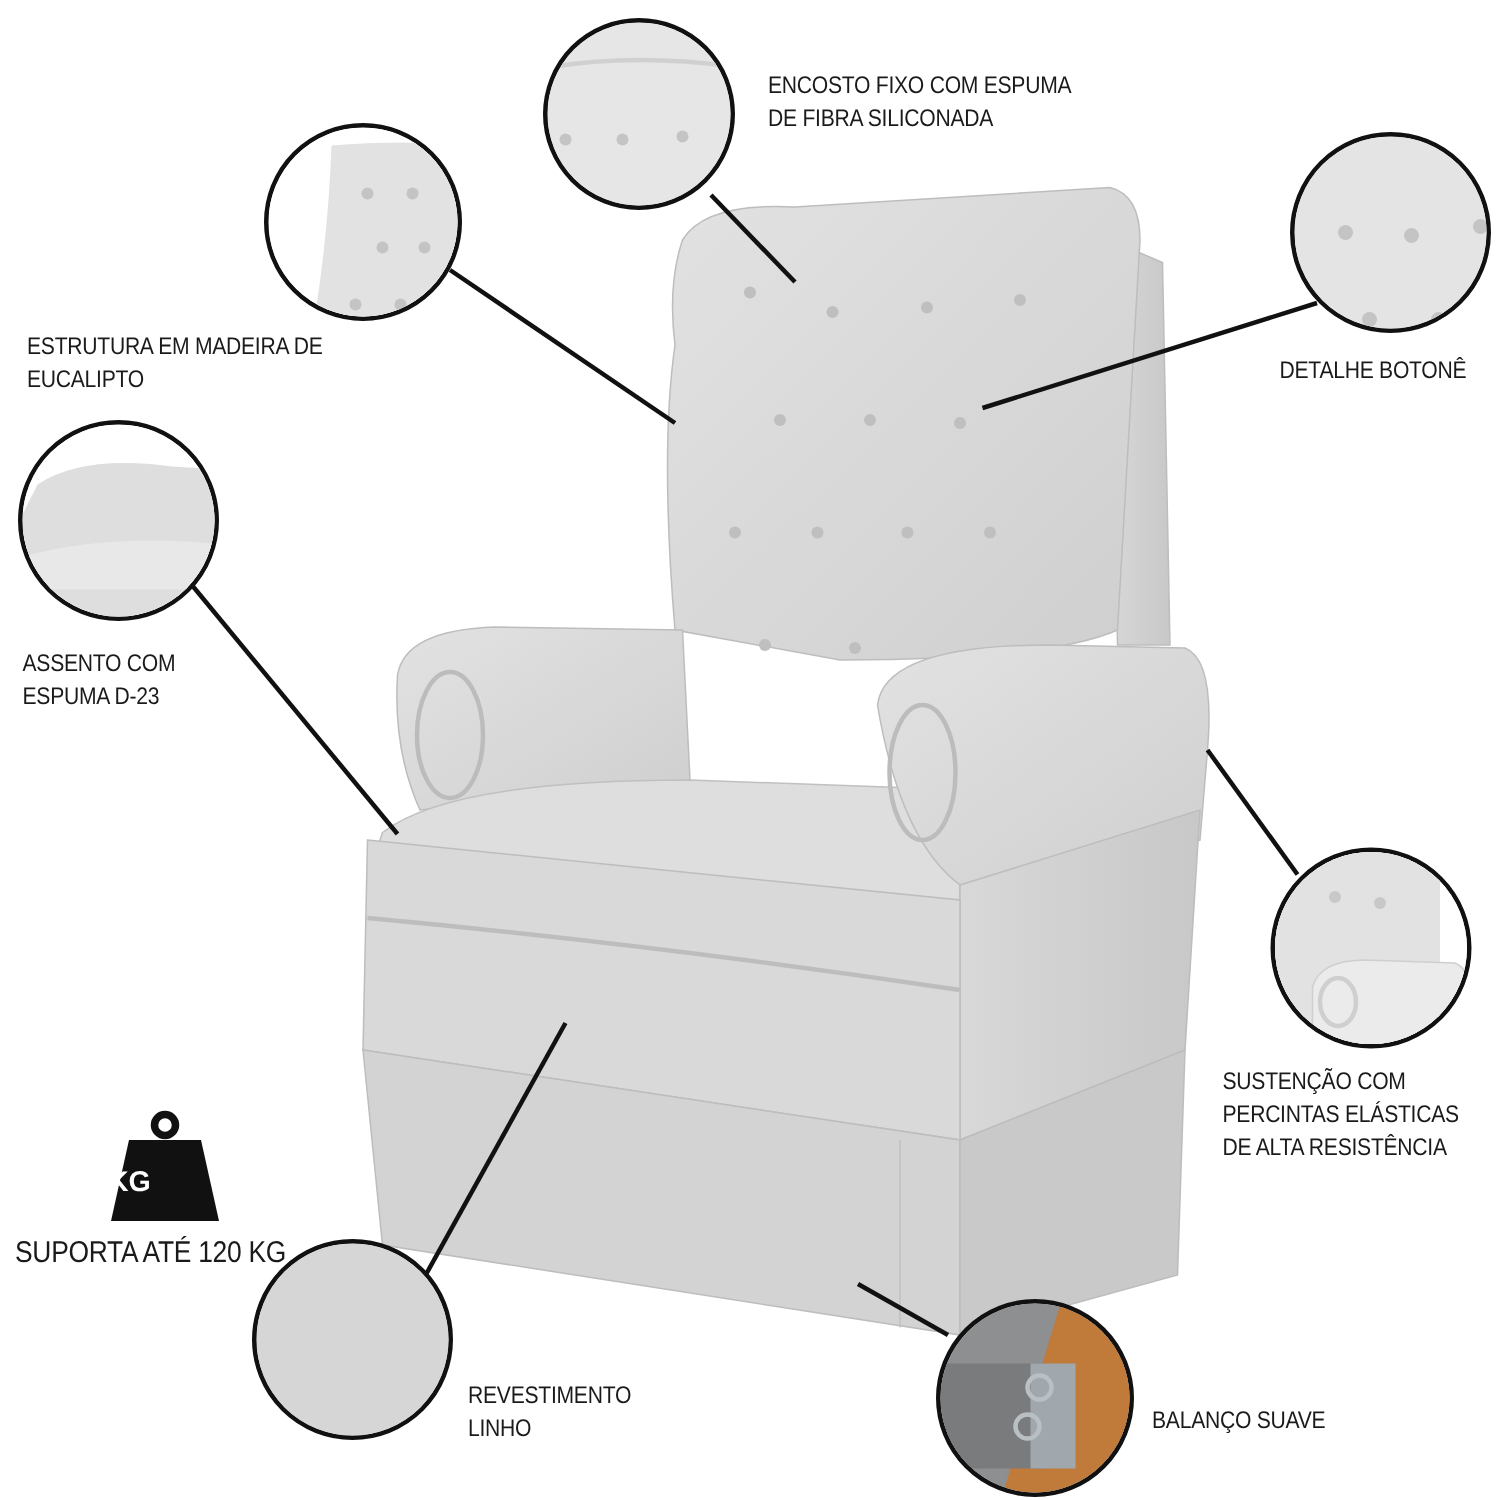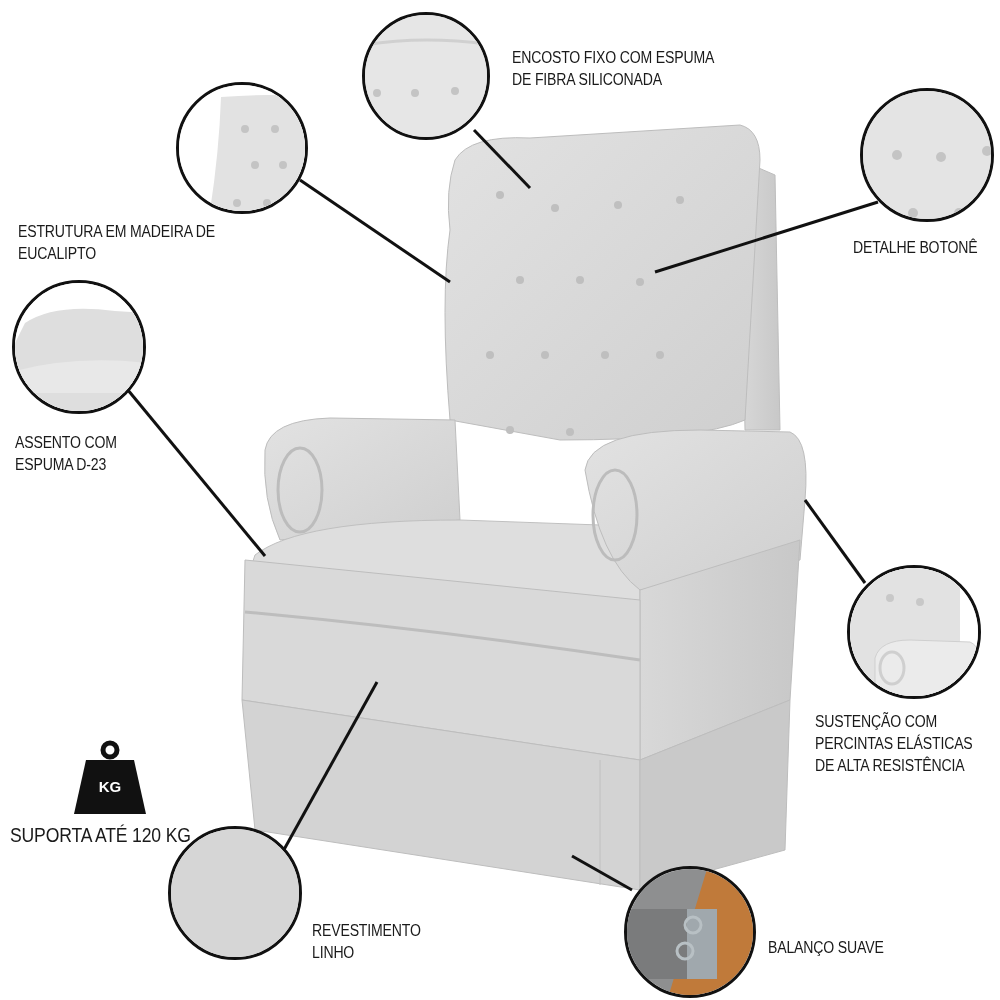--- a/index.html
+++ b/index.html
@@ -175,15 +175,15 @@
 </div>
 <div class="label" style="left:768px;top:937px;">
   <div>BALANÇO SUAVE</div>
 </div>
 
 <div style="position:absolute;left:72px;top:740px;width:76px;height:76px;">
   <svg width="76" height="76" viewBox="0 0 76 76">
     <circle cx="38" cy="10" r="7" fill="none" stroke="#111" stroke-width="5"></circle>
     <path d="M14 20 L62 20 L74 74 L2 74 Z" fill="#111"></path>
   </svg>
-  <span style="position:absolute;left:0;top:38px;width:76px;text-align:center;color:#fff;font-weight:bold;font-size:15px;font-family:'Liberation Sans',sans-serif;">KG</span>
+  <span style="position:absolute;left:0;top:38px;width:76px;color:#fff;font-weight:bold;font-size:19px;font-family:'Liberation Sans',sans-serif;">KG</span>
 </div>
 <div class="label" style="left:10px;top:822px;font-size:20px;line-height:26px;">SUPORTA ATÉ 120 KG</div>
 
 </body></html>

